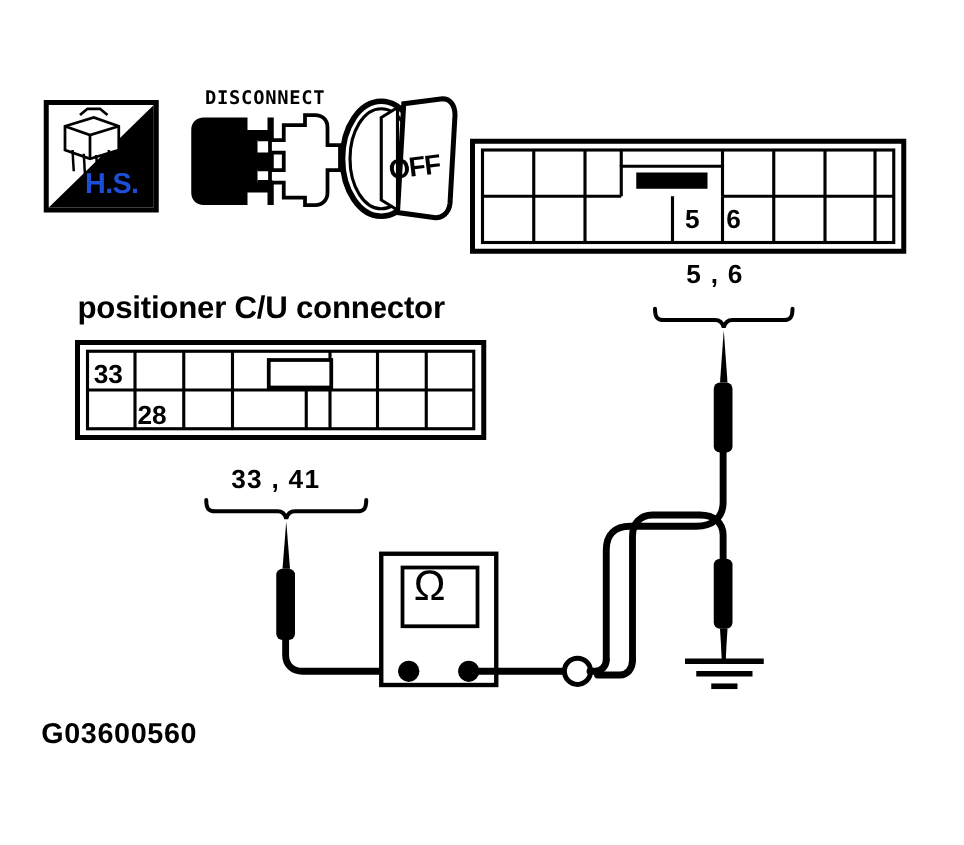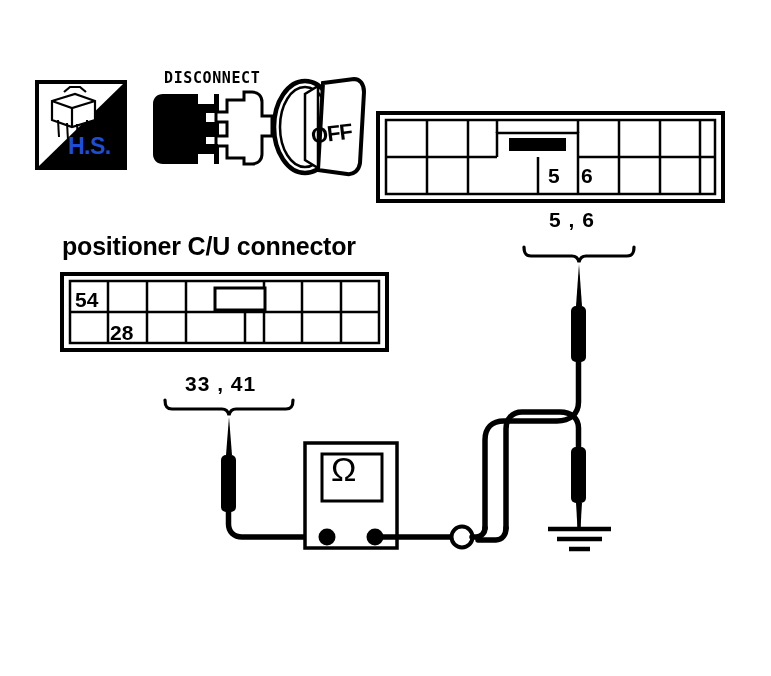--- a/index.html
+++ b/index.html
@@ -204,30 +204,31 @@
   </svg>
 
 
 
   <div class="txt" id="title-adp2">positioner C/U connector</div>
 
   <div class="txt" id="lbl-pin5">5</div>
 
   <div class="txt" id="lbl-pin6">6</div>
 
-  <div class="txt" id="lbl-pin33">54</div>
+  <div class="txt" id="lbl-pin33">33</div>
 
   <div class="txt" id="lbl-pin41">28</div>
 
   <div class="txt" id="lbl-br-right">5 , 6</div>
 
   <div class="txt" id="lbl-br-left">33 , 41</div>
 
   <div class="txt" id="lbl-disconnect">DISCONNECT</div>
 
   <div class="txt" id="lbl-hs">H.S.</div>
 
   <div class="txt" id="lbl-off">OFF</div>
 
   <div class="txt" id="lbl-ohm">Ω</div>
 
+  <div class="txt" id="caption">G03600560</div>
 
 </div>
 
 </body></html>

